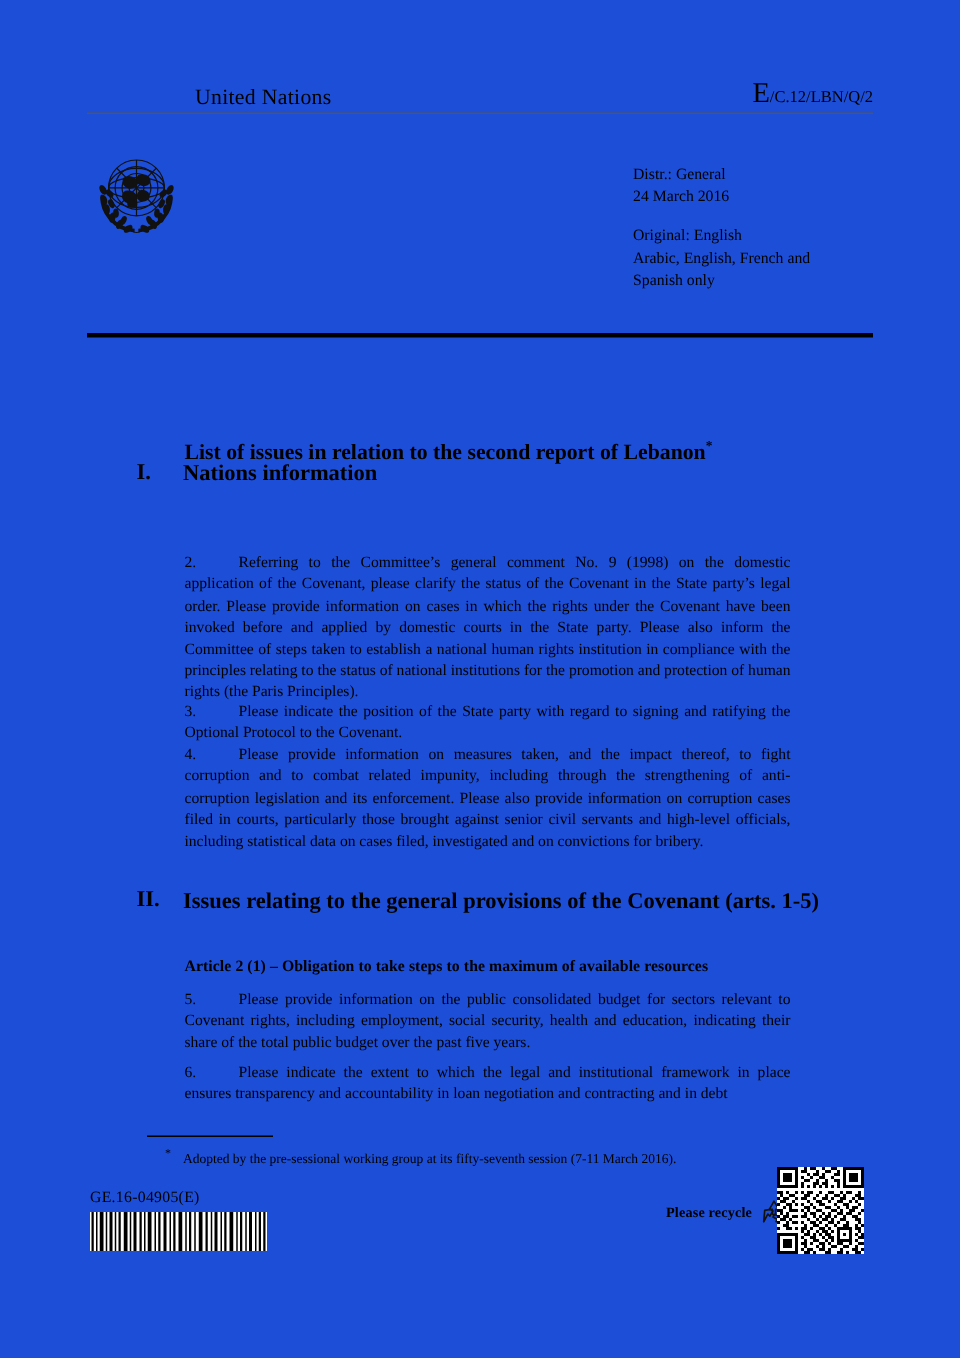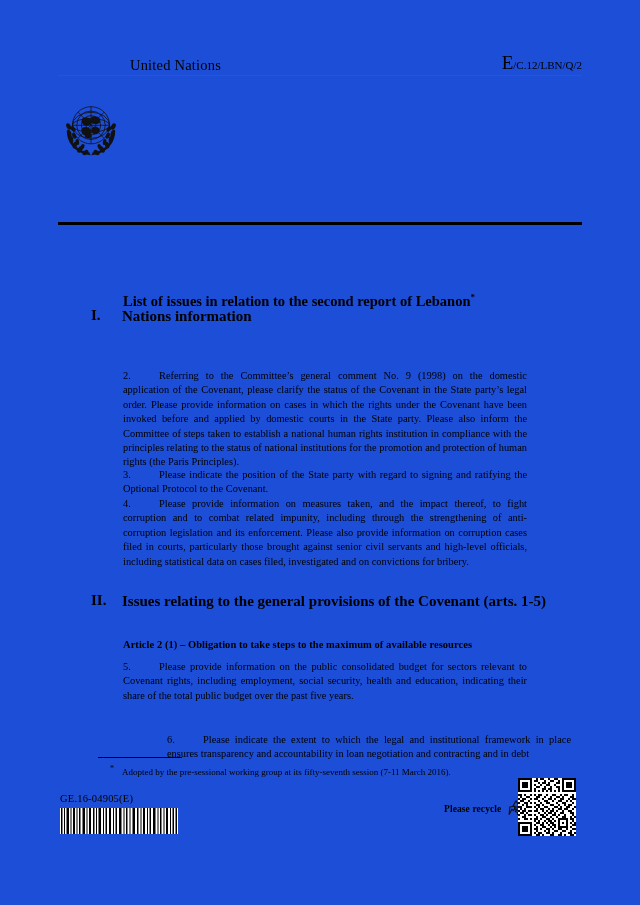--- a/index.html
+++ b/index.html
@@ -168,21 +168,21 @@
   .para .pnum {
     display: inline-block;
     width: 36px;
   }
 
   .p1 { top: 341px; }
   .p2 { top: 369px; }
   .p3 { top: 468px; }
   .p4 { top: 497px; }
   .p5 { top: 660px; }
-  .p6 { top: 733px; margin-left: 44px; }
+  .p6 { top: 709px; }
 
   
   .fn-rule {
     position: absolute;
     left: 98px;
     top: 757px;
     width: 84px;
     height: 1px;
     background: #000;
   }
@@ -302,20 +302,28 @@
             <ellipse cx="79" cy="50" rx="3" ry="5" transform="rotate(44 79 50)"></ellipse>
             <ellipse cx="77" cy="61" rx="3" ry="5" transform="rotate(26 77 61)"></ellipse>
             <ellipse cx="72" cy="71" rx="3" ry="5" transform="rotate(4 72 71)"></ellipse>
             <ellipse cx="64" cy="79" rx="3" ry="5" transform="rotate(-26 64 79)"></ellipse>
           </g>
           <path d="M44 90 q6 3 12 0 q-6 5 -12 0 z"></path>
         </g>
       </svg>
 
 
+      <div class="distr-block">
+        <div>Distr.: General</div>
+        <div>24 March 2016</div>
+        <div class="gap"></div>
+        <div>Original: English</div>
+        <div>Arabic, English, French and</div>
+        <div>Spanish only</div>
+      </div>
 
     </div>
   </div>
 
   <div class="rule-thick"></div>
 
 
   <div class="doc-title">
     <span>List of issues in relation to the second report of Lebanon</span><span class="fn-ref">*</span>
   </div>

